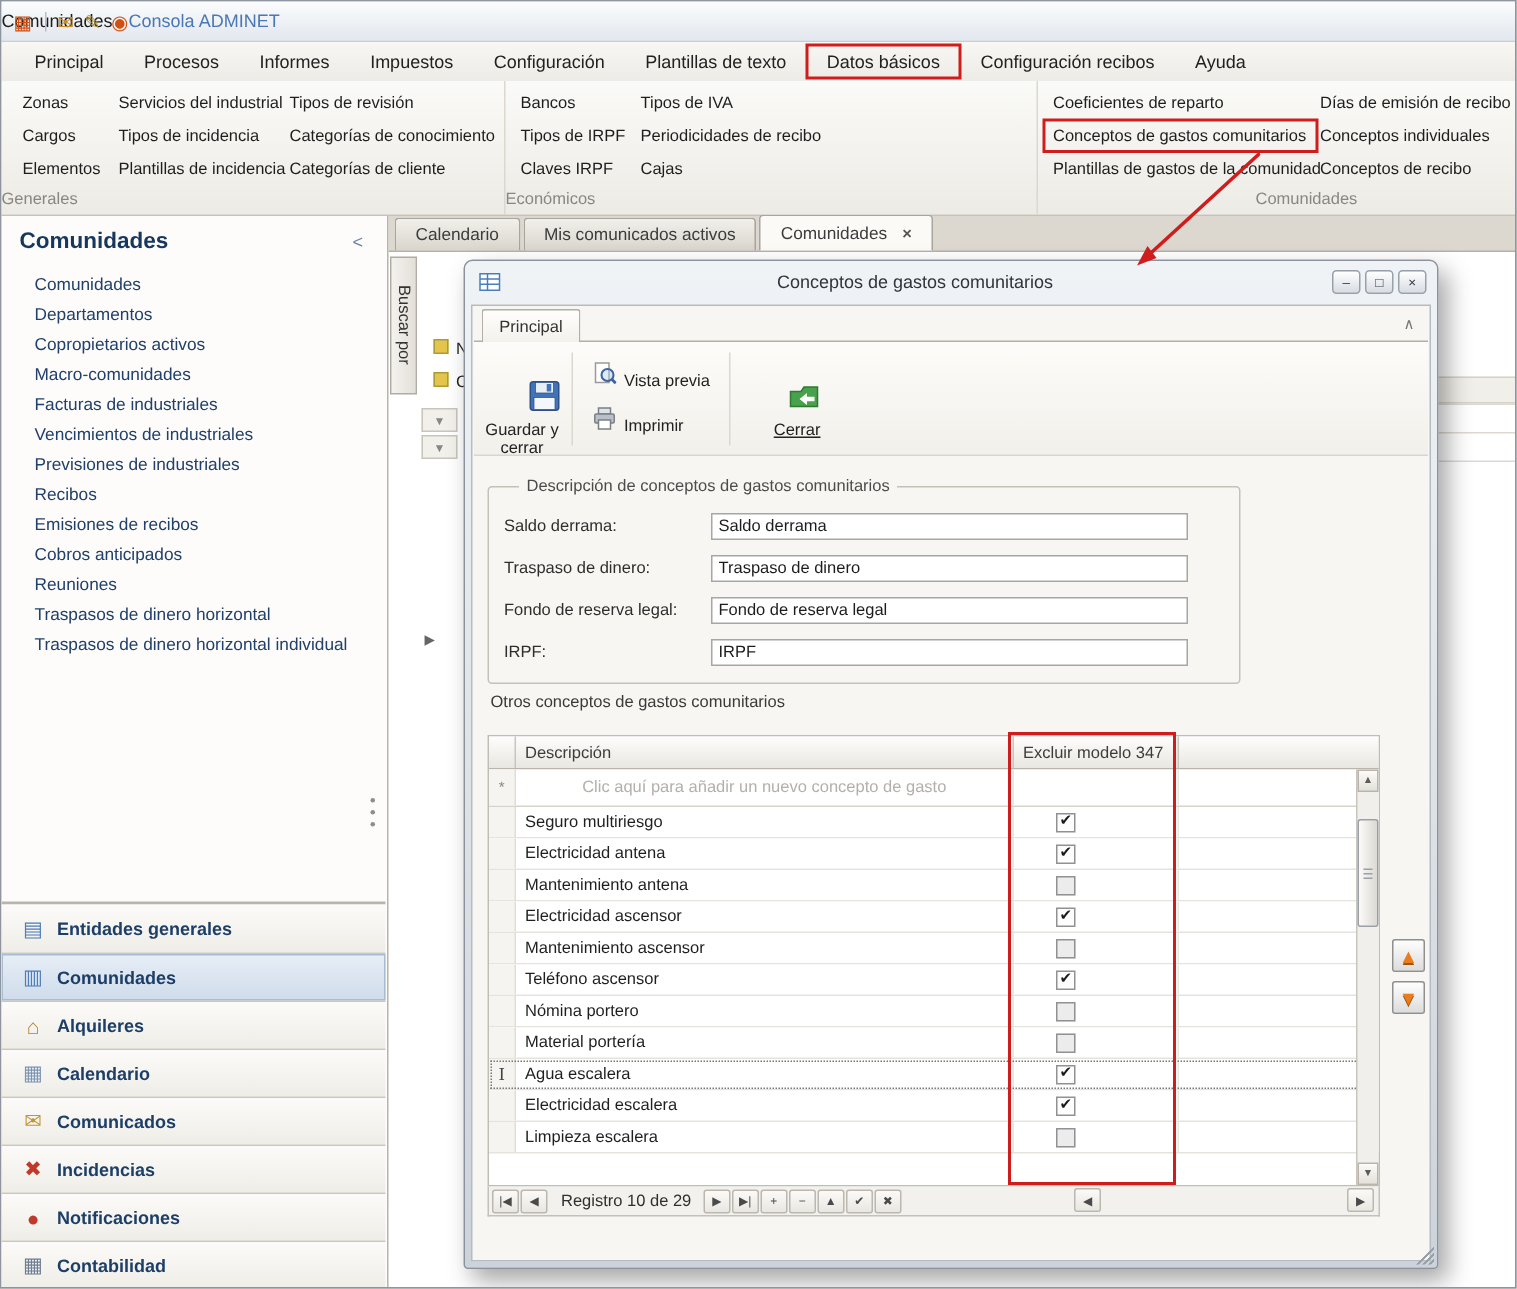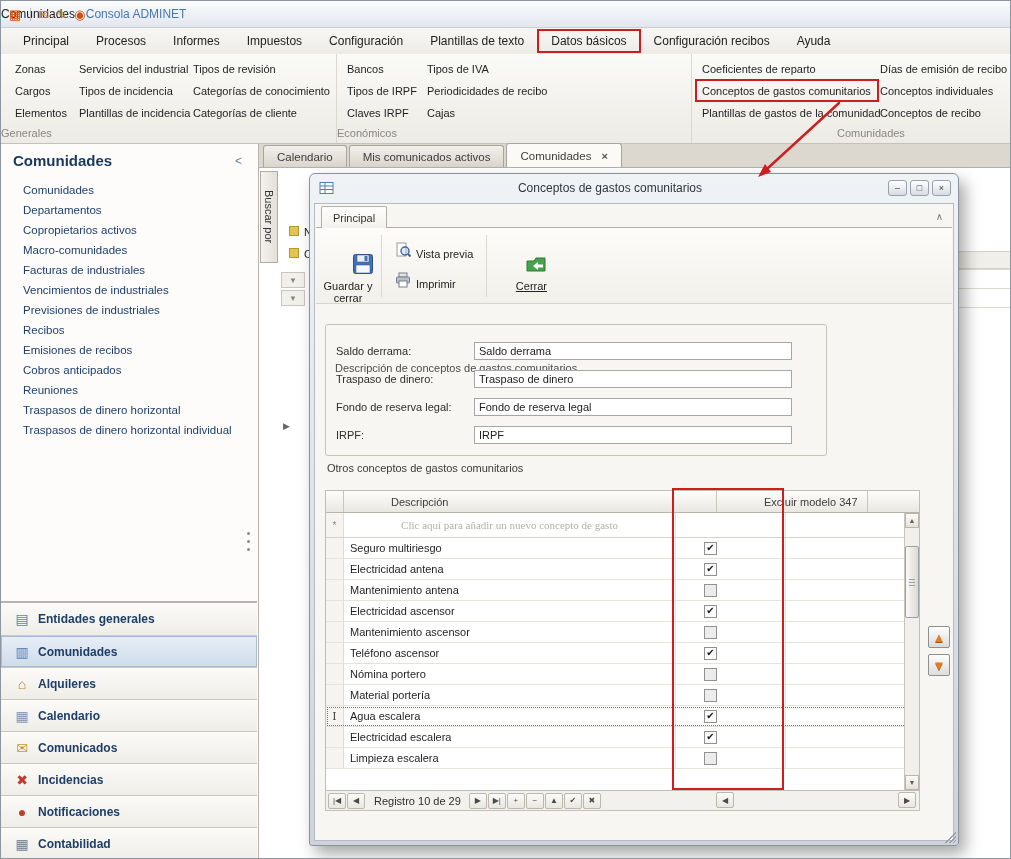--- a/index.html
+++ b/index.html
@@ -86,40 +86,40 @@
 #btn-save{left:5px;}
 #btn-preview{left:72px;top:9px;}
 #btn-print{left:72px;top:39px;}
 #btn-close2{left:178px;text-decoration:underline;}
 .tsep{position:absolute;top:7px;width:1px;height:62px;background:#dcd8d0;}
 .tsep.s1{left:65px;}
 .tsep.s2{left:170px;}
 .label2{line-height:12px;}
 
 .groupbox{position:absolute;left:10px;top:120px;width:502px;height:132px;border:1px solid #c4c1b9;border-radius:3px;}
-.gb-title{position:absolute;left:4px;top:-7px;background:#f7f6f2;padding:0 5px;font-size:11px;color:#4c4c4c;white-space:nowrap;margin-top:44px;}
+.gb-title{position:absolute;left:20px;top:-7px;background:#f7f6f2;padding:0 5px;font-size:11px;color:#4c4c4c;white-space:nowrap;}
 .gb-fields{position:absolute;left:0;top:12px;right:0;}
 .field-row{display:flex;align-items:center;height:28px;padding-left:10px;}
 .field-label{width:138px;font-size:11px;color:#2e2e2e;white-space:nowrap;}
 .field-input{width:318px;height:18px;border:1px solid #a6a6a6;background:#fff;font-size:11px;padding:0 4px;color:#1c1c1c;}
 .otros{position:absolute;left:12px;top:258px;font-size:11px;color:#3a3a3a;}
 
 .gridwrap{position:absolute;left:10px;top:286px;width:595px;height:301px;background:#fff;border:1px solid #c0bdb5;}
-.g-header{display:flex;height:22px;background:linear-gradient(#fdfdfc,#e9e7e1);border-bottom:1px solid #b9b5ad;gap:41px;}
+.g-header{display:flex;height:22px;background:linear-gradient(#fdfdfc,#e9e7e1);border-bottom:1px solid #b9b5ad;}
 .g-header>div{border-right:1px solid #c9c5bd;font-size:11px;color:#3c3c3c;display:flex;align-items:center;padding-left:6px;}
 .gh-sel{width:18px;padding-left:0;}
 .gh-desc{width:332px;}
 .gh-chk{width:110px;}
 .gh-fill{flex:1;border-right:none !important;}
 .g-addrow,.g-row{display:flex;background:#fff;}
 .g-addrow{height:25px;border-bottom:1px solid #d6d3cc;cursor:text;}
 .g-row{height:21px;border-bottom:1px solid #e6e3dd;cursor:default;}
 .c-sel{width:18px;border-right:1px solid #e0ddd6;display:grid;place-items:center;color:#8a8680;font-size:10px;background:#f5f4f0;}
 .c-desc{width:332px;border-right:1px solid #e8e5df;font-size:11px;color:#1f1f1f;display:flex;align-items:center;padding-left:6px;white-space:nowrap;}
-.c-desc.hint{color:#b3b0aa;justify-content:center;padding-left:0;font-family:Liberation Serif, serif;}
+.c-desc.hint{color:#b3b0aa;justify-content:center;padding-left:0;}
 .c-chk{width:110px;border-right:1px solid #e8e5df;display:flex;align-items:center;padding-left:28px;}
 .c-fill{flex:1;}
 .g-row.current{outline:1px dotted #777;outline-offset:-2px;}
 .g-row.current .c-sel::after{content:"I";font-family:"DejaVu Serif",serif;color:#444;font-size:11px;}
 .checkbox{width:13px;height:13px;border:1px solid #919191;background:#ececec;display:grid;place-items:center;cursor:pointer;}
 .checkbox.checked{background:#fdfdfd;}
 .checkbox.checked::after{content:"✔";font-size:10px;color:#1b1b1b;line-height:1;}
 
 .vscroll{position:absolute;right:0;top:22px;bottom:0;width:15px;background:#f1efeb;border-left:1px solid #c9c5bd;}
 .vs-btn{position:absolute;left:0;right:0;height:15px;background:linear-gradient(#fcfbf9,#e4e1da);border:1px solid #b9b5ad;display:grid;place-items:center;font-size:7px;color:#5f5b55;cursor:pointer;}

